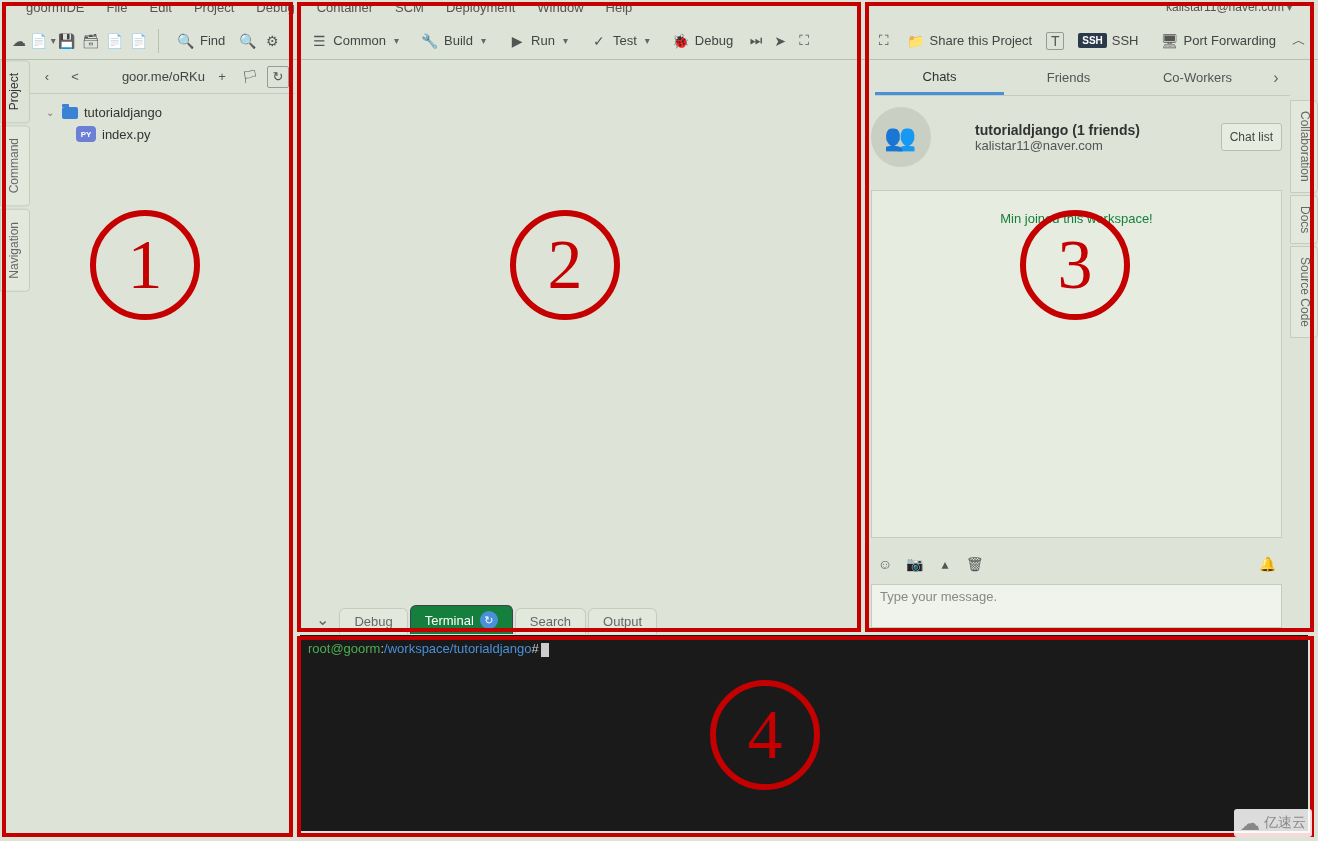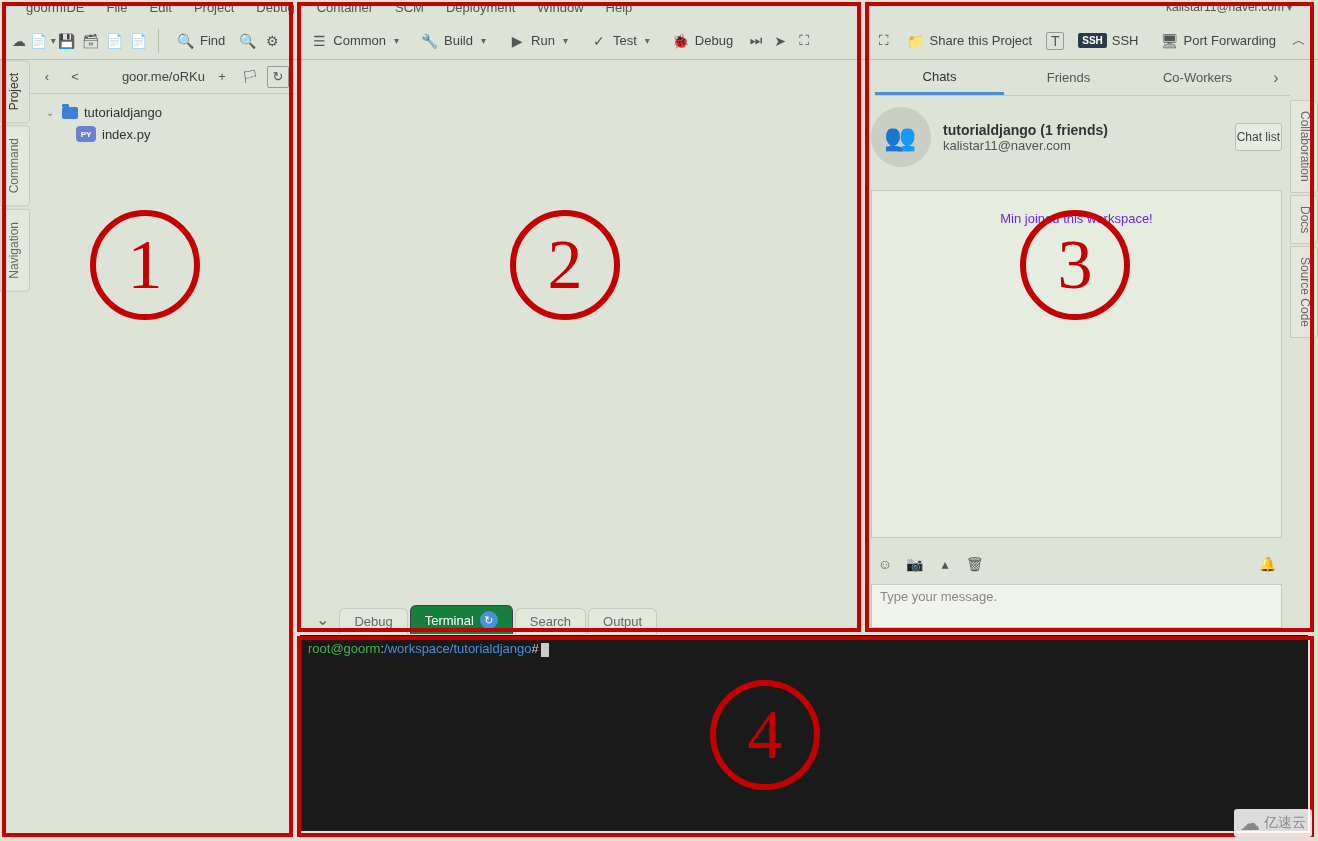--- a/index.html
+++ b/index.html
@@ -56,26 +56,26 @@
 .right-tabs-side { position: absolute; right: 0; top: 40px; width: 28px; display: flex; flex-direction: column; }
 .rtab-side { writing-mode: vertical-rl; padding: 10px 5px; font-size: 12px; color: #666; border: 1px solid #c5ccbd; border-radius: 0 4px 4px 0; margin-bottom: 2px; cursor: pointer; background: #e3e8dc; text-align: center; }
 
 .chat-tabs { position: absolute; top: 0; left: 12px; right: 28px; height: 36px; display: flex; border-bottom: 1px solid #c5ccbd; }
 .chat-tab { flex: 1; display: flex; align-items: center; justify-content: center; font-size: 13px; color: #555; cursor: pointer; }
 .chat-tab.active { color: #333; border-bottom: 3px solid #4a90d9; }
 .chat-tabs .arrow-btn { width: 28px; display: flex; align-items: center; justify-content: center; color: #666; cursor: pointer; }
 
 .chat-header { position: absolute; top: 42px; left: 8px; right: 36px; height: 70px; display: flex; align-items: center; gap: 12px; }
 .avatar { width: 60px; height: 60px; border-radius: 50%; background: #c9cfc2; display: flex; align-items: center; justify-content: center; color: #fff; font-size: 26px; }
-.chat-header .info { flex: 1; }
+.chat-header .info { flex: 1; margin-left: 32px; }
 .chat-header .name { font-weight: bold; font-size: 14px; color: #333; }
 .chat-header .email { font-size: 13px; color: #555; }
-.chatlist-btn { padding: 6px 1px; border: 1px solid #b8c0b0; border-radius: 3px; font-size: 12px; color: #444; cursor: pointer; background: #e7ece0; }
-
-.chat-body { position: absolute; top: 130px; left: 8px; right: 36px; bottom: 98px; background: #e7ece0; border: 1px solid #c5ccbd; display: flex; align-items: flex-start; justify-content: center; padding-top: 20px; font-size: 13px; color: #6d28d9; }
+.chatlist-btn { padding: 6px 8px; border: 1px solid #b8c0b0; border-radius: 3px; font-size: 12px; color: #444; cursor: pointer; background: #e7ece0; }
+
+.chat-body { position: absolute; top: 130px; left: 8px; right: 36px; bottom: 98px; background: #e7ece0; border: 1px solid #c5ccbd; display: flex; align-items: flex-start; justify-content: center; padding-top: 20px; font-size: 13px; color: #15803d; }
 
 .chat-input-bar { position: absolute; bottom: 56px; left: 8px; right: 36px; height: 32px; display: flex; align-items: center; gap: 10px; padding: 0 4px; }
 .chat-input-bar .cicon { width: 20px; height: 20px; display: flex; align-items: center; justify-content: center; color: #555; cursor: pointer; font-size: 14px; }
 .chat-input-bar .spacer { flex: 1; }
 
 .chat-input { position: absolute; bottom: 8px; left: 8px; right: 36px; height: 44px; border: 1px solid #c5ccbd; background: #f0f3eb; padding: 4px 8px; font-size: 13px; color: #888; }
 
 .watermark { position: absolute; right: 6px; bottom: 4px; z-index: 200; display: flex; align-items: center; gap: 4px; color: #888; font-size: 14px; background: rgba(255,255,255,0.85); padding: 2px 6px; border-radius: 3px;}
 .watermark .cloud { font-size: 20px; }
 </style>

